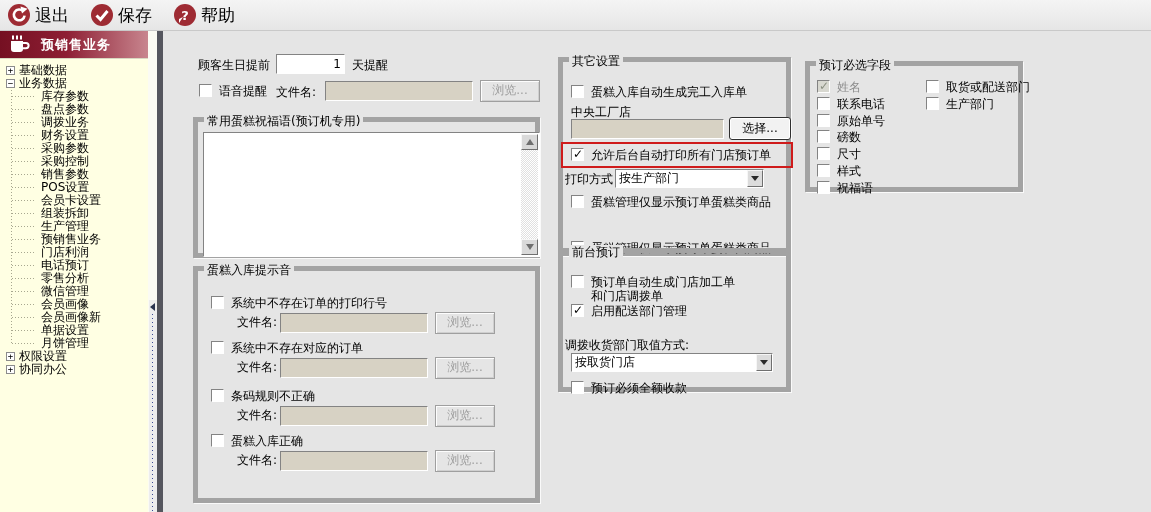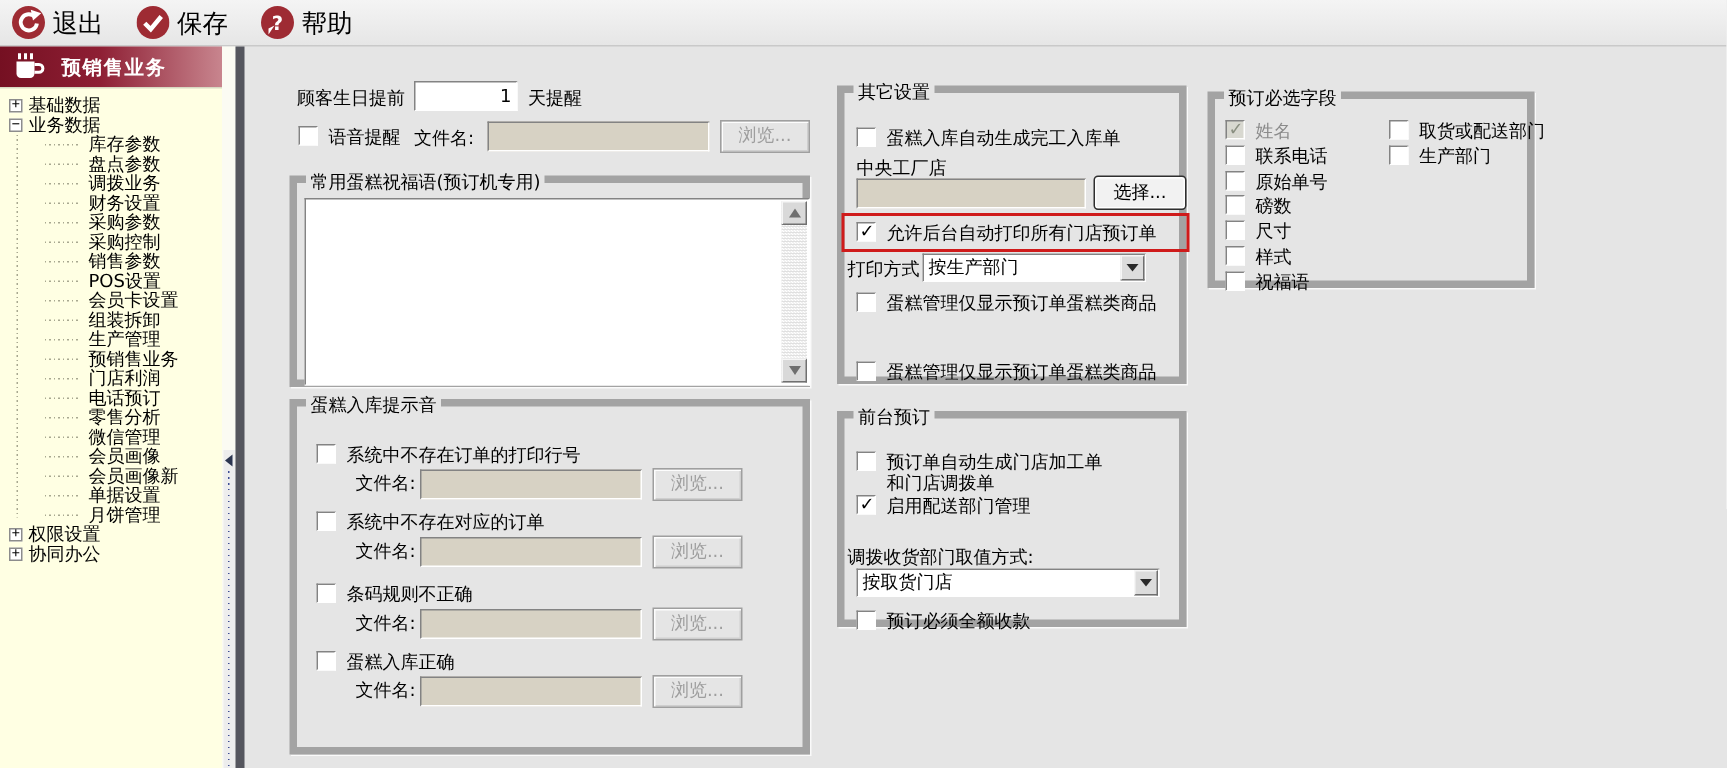--- a/index.html
+++ b/index.html
@@ -17,21 +17,21 @@
 
   
   .side-header { position:absolute; left:0; top:31px; width:148px; height:27px;
                  background:linear-gradient(to right,#751022 0%,#8e1f34 45%,#c8858e 100%);
                  display:flex; align-items:center; gap:9px; padding-left:8px; }
   .side-header .title { color:#fff; font-weight:bold; font-size:13px; letter-spacing:1px; }
   .tree-wrap { position:absolute; left:0; top:58px; width:148px; height:454px;
                background:#ffffe3; border-top:1px solid #d9d9c2; padding-top:5px; overflow:hidden; }
   .tree-row { position:relative; height:13px; line-height:13px; display:flex; align-items:center; white-space:nowrap; }
   .tree-row.root { padding-left:6px; gap:4px; }
-  .tree-row.child { padding-left:41px;margin-left:18px; }
+  .tree-row.child { padding-left:41px; }
   .pm { width:9px; height:9px; border:1px solid #8c8c8c; background:#fff; font-size:9px; line-height:7px;
         text-align:center; flex:0 0 9px; font-family:"DejaVu Sans Mono",monospace; }
   .tree-kids { position:relative; }
   .tree-kids::before { content:''; position:absolute; left:11px; top:0; bottom:5px; width:1px;
         background-image:repeating-linear-gradient(to bottom,#a8a890 0 1px,transparent 1px 3px); }
   .tree-row.child::before { content:''; position:absolute; left:12px; top:6px; width:22px; height:1px;
         background-image:repeating-linear-gradient(to right,#a8a890 0 1px,transparent 1px 3px); }
 
   
   .split-white { position:absolute; left:148px; top:31px; width:9px; height:481px; background:#fbfbf3; }
@@ -299,21 +299,21 @@
     <div class="cbrow" style="left:8px; top:133px;">
       <span class="cb"></span>
       <span>蛋糕管理仅显示预订单蛋糕类商品</span>
     </div>
     <div class="cbrow" style="left:8px; top:179px;">
       <span class="cb"></span>
       <span>蛋糕管理仅显示预订单蛋糕类商品</span>
     </div>
   </div>
 
-  <div class="gbox" style="left:558px; top:274px; width:233px; height:144px;">
+  <div class="gbox" style="left:558px; top:248px; width:233px; height:144px;">
     <span class="legend">前台预订</span>
 
     <div class="cbrow" style="left:8px; top:22px;">
       <span class="cb"></span>
       <span><span>预订单自动生成门店加工单</span><br><span>和门店调拨单</span></span>
     </div>
     <div class="cbrow" style="left:8px; top:51px;">
       <span class="cb on"></span>
       <span>启用配送部门管理</span>
     </div>

